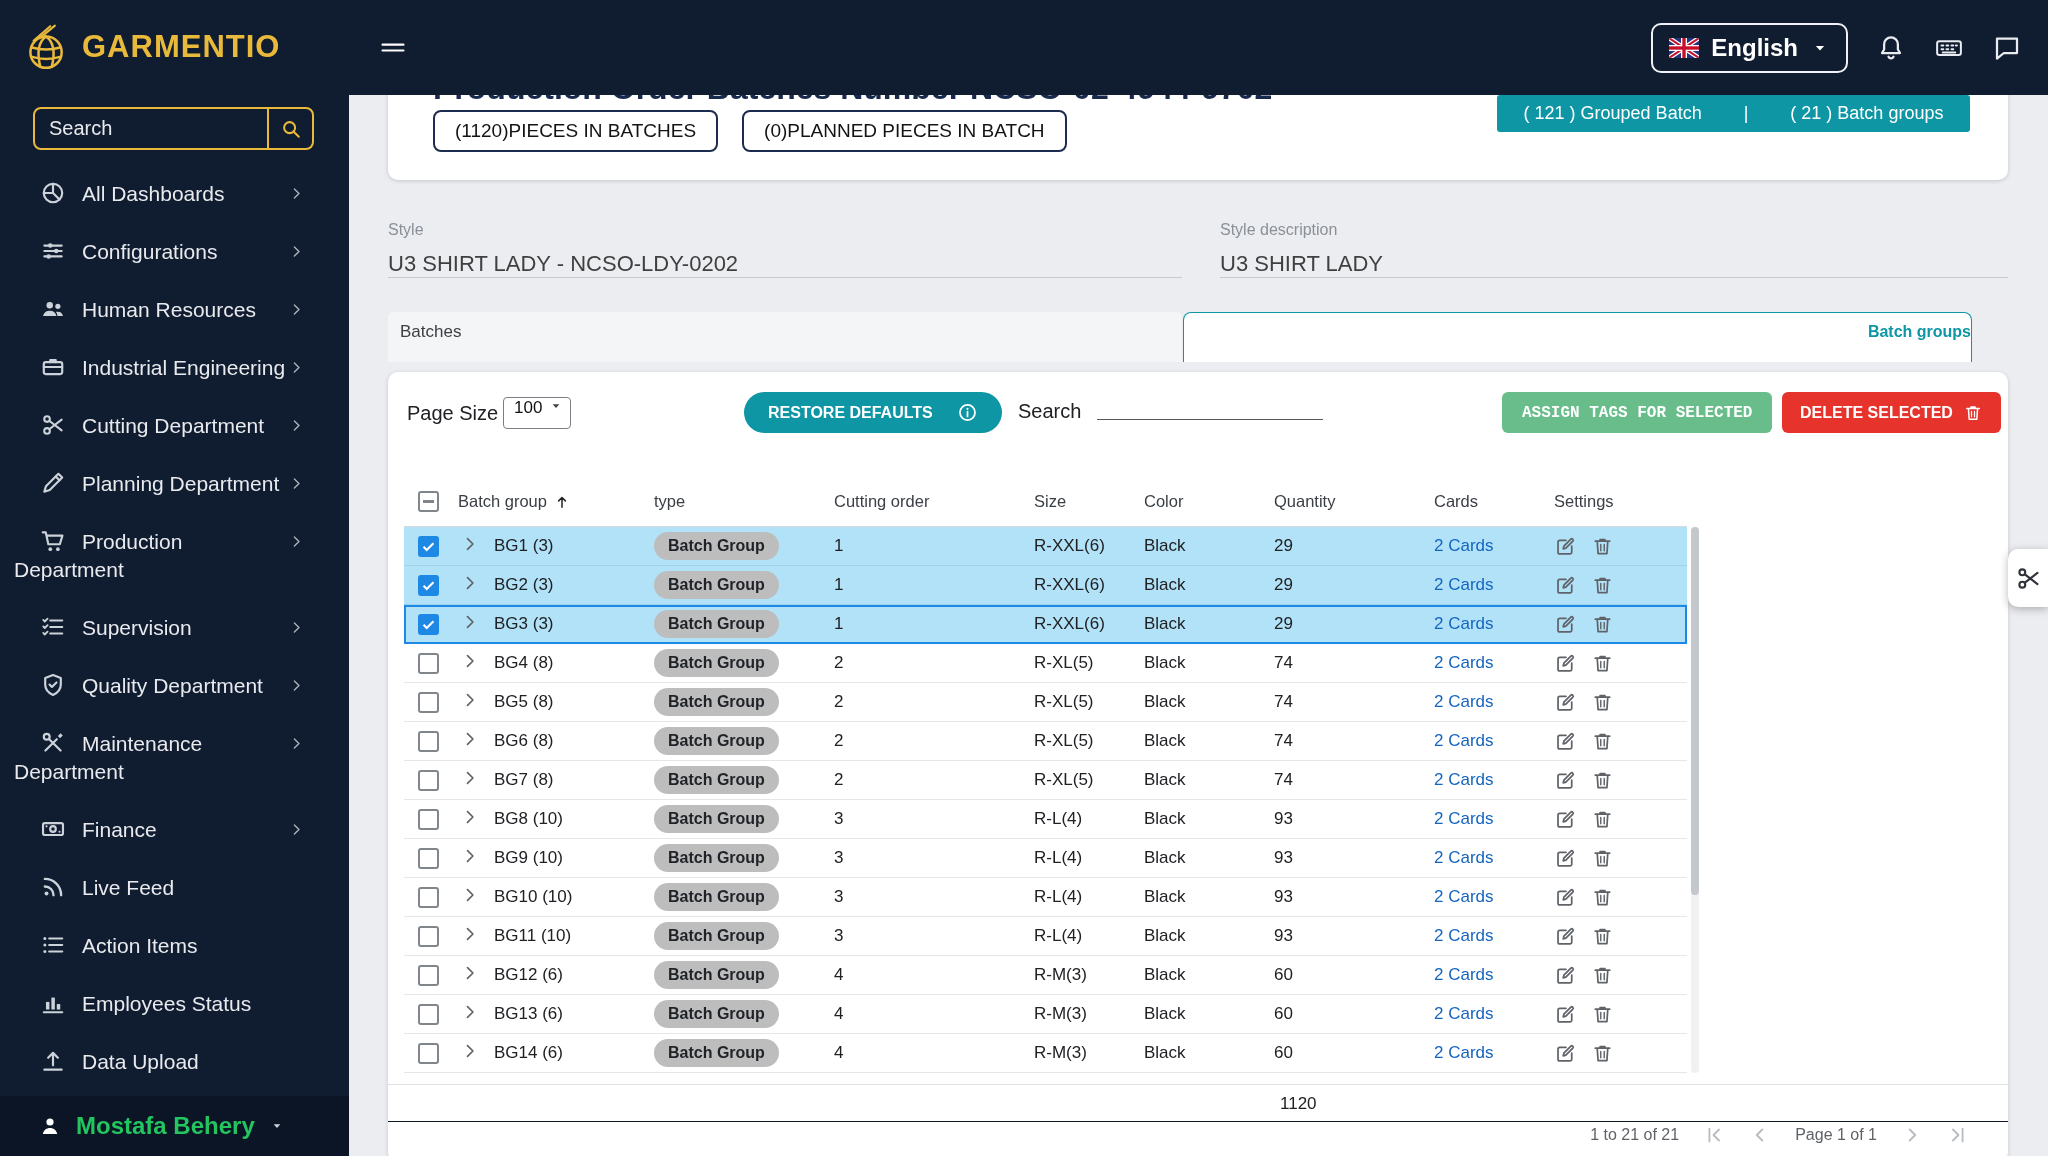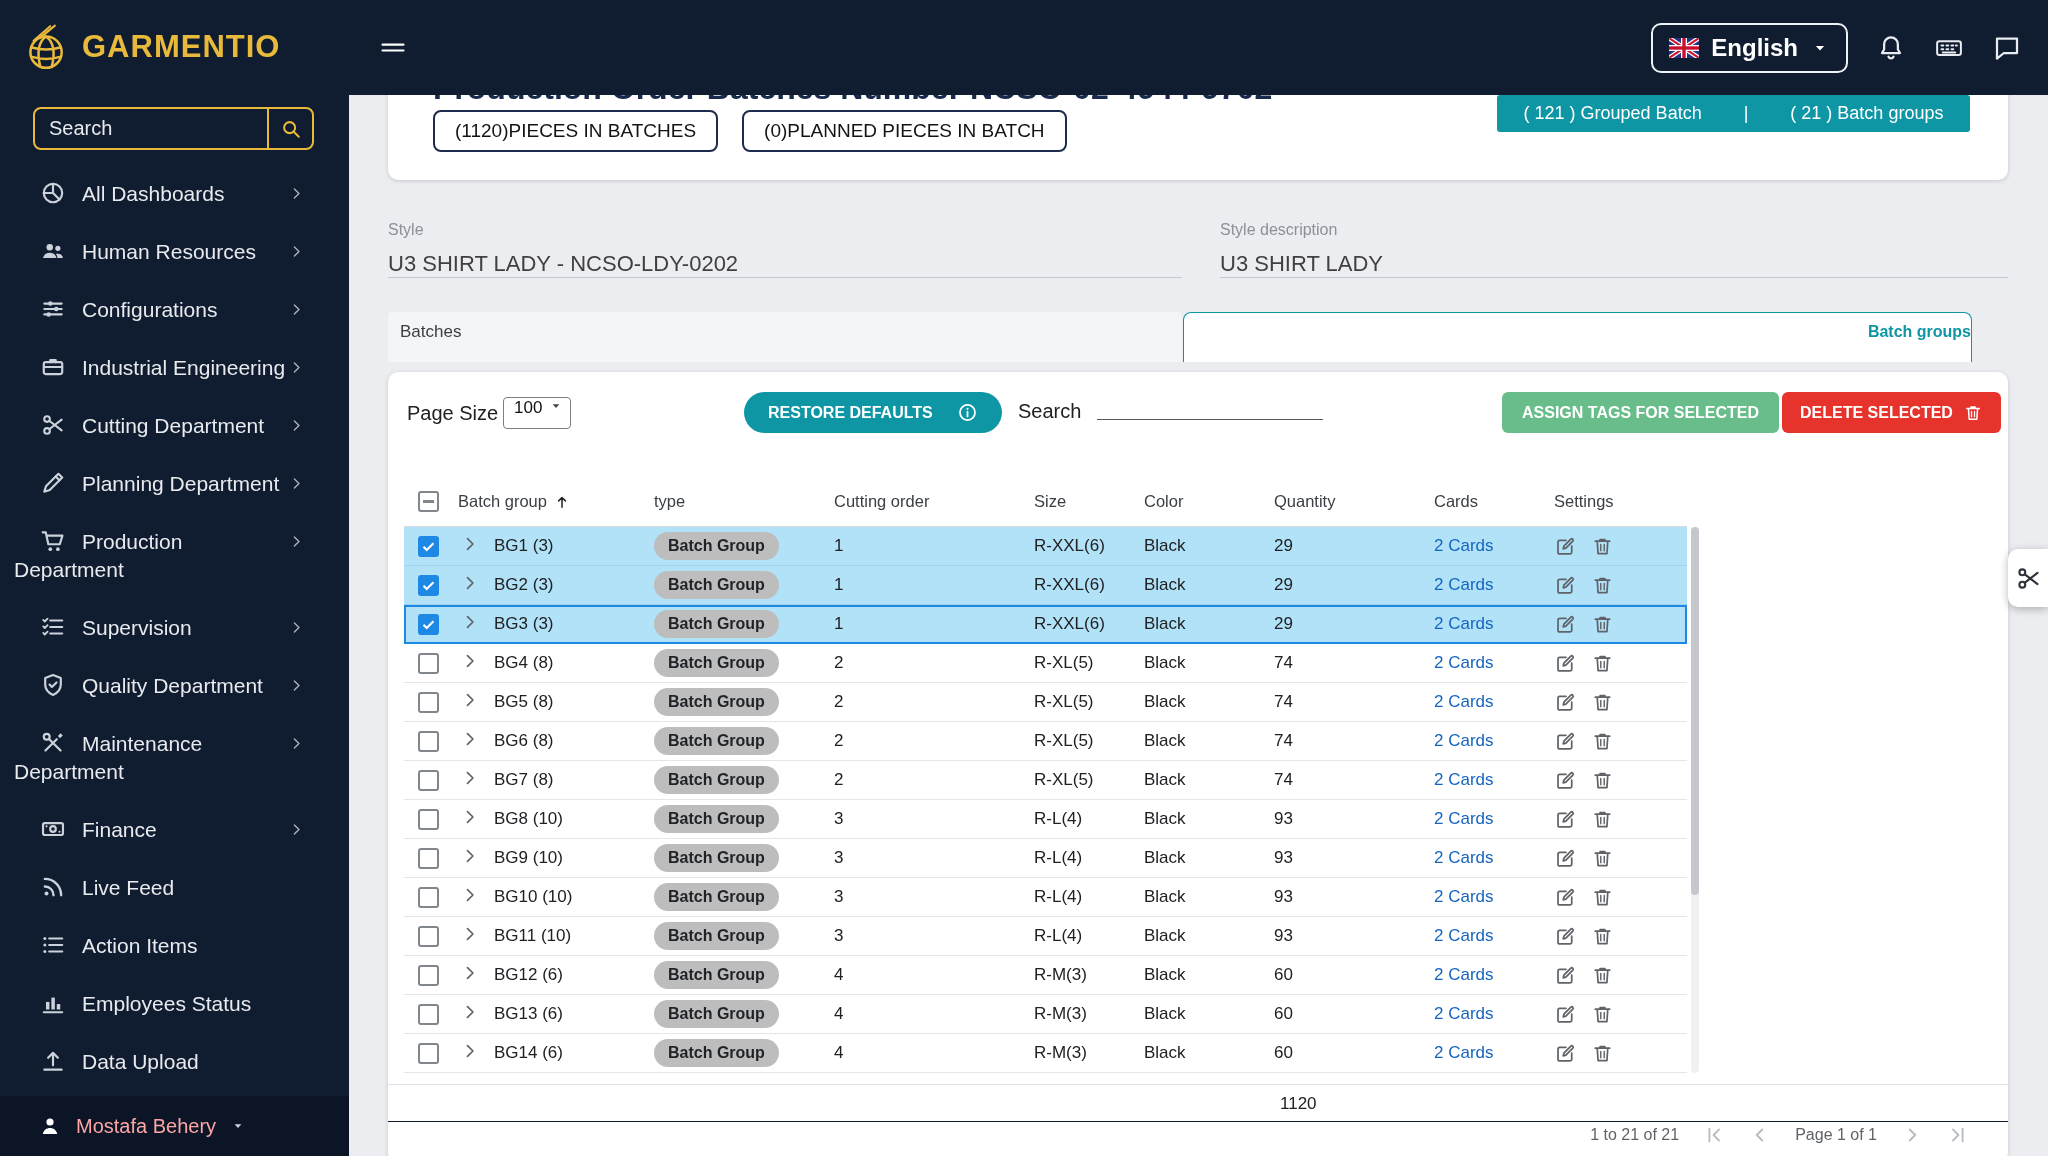--- a/index.html
+++ b/index.html
@@ -35,21 +35,21 @@
   .side-nav{position:absolute;left:0;top:165px;width:100%;}
   .nav-item{position:relative;padding:15px 44px 15px 14px;font-size:21px;color:#e8eaee;
     line-height:28px;cursor:pointer;}
   .nav-item .nav-icon{display:inline-block;width:26px;height:26px;vertical-align:-5px;
     margin:0 16px 0 26px;color:#ccd2da;}
   .nav-item .chev{position:absolute;right:44px;top:20px;width:17px;height:17px;color:#aab1ba;}
   .nav-item.two-line{padding-right:130px;}
   .user-bar{position:absolute;left:0;bottom:0;width:100%;height:60px;background:#0b1526;
     display:flex;align-items:center;padding-left:38px;gap:14px;cursor:pointer;}
   .user-ic{width:24px;height:24px;color:#fff;}
-  .user-name{font-size:20px;font-weight:normal;color:#fca5a5;}
+  .user-name{font-size:24px;font-weight:bold;color:#22c55e;}
   .user-caret{width:16px;height:16px;color:#cfd4da;}
 
   
   .main{position:absolute;left:349px;top:95px;right:0;bottom:0;background:#ecedf1;overflow:hidden;}
 
   .header-card{position:absolute;left:39px;top:-45px;width:1620px;height:130px;background:#fff;
     border-radius:10px;box-shadow:0 1px 4px rgba(0,0,0,.16);}
   .page-title{position:absolute;left:45px;top:20px;font-size:32px;font-weight:bold;color:#18294b;
     white-space:nowrap;}
   .hdr-buttons{position:absolute;left:45px;top:60px;display:flex;gap:24px;}
@@ -82,21 +82,21 @@
   .restore-btn{position:absolute;left:356px;top:20px;height:41px;padding:0 24px;background:#0e96a5;
     border-radius:21px;color:#fff;font-weight:bold;font-size:16px;display:flex;align-items:center;
     gap:24px;border:none;cursor:pointer;font-family:inherit;}
   .info-ic{width:21px;height:21px;color:#fff;}
   .tb-search-label{position:absolute;left:630px;top:28px;font-size:20px;color:#202124;}
   .tb-search-input{position:absolute;left:709px;top:12px;width:226px;height:36px;border:none;
     border-bottom:1px solid #55595e;background:transparent;font-size:18px;outline:none;
     font-family:inherit;color:#202124;}
   .assign-btn{position:absolute;left:1114px;top:20px;height:41px;padding:0 20px;background:#68bd8b;
     border-radius:6px;color:#fff;font-weight:bold;font-size:16px;border:none;cursor:pointer;
-    font-family:Liberation Sans, sans-serif;}
+    font-family:Liberation Mono, monospace;}
   .delete-btn{position:absolute;left:1394px;top:20px;height:41px;padding:0 18px;background:#e6342c;
     border-radius:6px;color:#fff;font-weight:bold;font-size:16px;border:none;cursor:pointer;
     display:flex;align-items:center;gap:10px;font-family:inherit;}
   .del-ic{width:20px;height:20px;color:#fff;}
 
   
   .tbl{position:absolute;left:16px;top:105px;width:1283px;}
   .trow{display:grid;grid-template-columns:44px 36px 160px 180px 200px 110px 130px 160px 120px 143px;
     align-items:center;height:39px;border-bottom:1px solid #e4e6e9;font-size:17px;color:#202124;}
   .trow.head{height:50px;font-size:16.5px;color:#3a3f45;border-bottom:1px solid #d7dade;}
@@ -207,36 +207,36 @@
     </div>
     <nav class="side-nav" id="side-nav">
         <div class="nav-item"><span class="nav-icon icon"><svg viewBox="0 0 24 24" fill="none" stroke="currentColor" stroke-width="2">
               <circle cx="12" cy="12" r="8.5"></circle>
               <path d="M12 3.5V12l6 6M3.5 12H12"></path>
             </svg></span><span class="nav-label">All Dashboards</span><span class="chev icon">
             <svg viewBox="0 0 24 24" fill="none" stroke="currentColor" stroke-width="2">
               <path d="M9 5.5l6.5 6.5L9 18.5"></path>
             </svg>
           </span></div>
+        <div class="nav-item"><span class="nav-icon icon"><svg viewBox="0 0 24 24" fill="none" stroke="currentColor" stroke-width="2">
+              <path d="M4 7h16M4 12h16M4 17h16"></path>
+              <circle cx="9.5" cy="7" r="2.1" fill="currentColor" stroke="none"></circle>
+              <circle cx="15" cy="12" r="2.1" fill="currentColor" stroke="none"></circle>
+              <circle cx="8" cy="17" r="2.1" fill="currentColor" stroke="none"></circle>
+            </svg></span><span class="nav-label">Configurations</span><span class="chev icon">
+            <svg viewBox="0 0 24 24" fill="none" stroke="currentColor" stroke-width="2">
+              <path d="M9 5.5l6.5 6.5L9 18.5"></path>
+            </svg>
+          </span></div>
         <div class="nav-item"><span class="nav-icon icon"><svg viewBox="0 0 24 24" fill="currentColor">
               <circle cx="9" cy="8.5" r="3"></circle>
               <circle cx="16.5" cy="9.5" r="2.4"></circle>
               <path d="M2.8 18.5c.7-3.2 3.1-4.8 6.2-4.8s5.5 1.6 6.2 4.8z"></path>
               <path d="M16 18.5h5.2c-.5-2.6-2.2-4-4.7-4-.7 0-1.3.1-1.9.3 1 1 1.4 2.2 1.4 3.7z"></path>
             </svg></span><span class="nav-label">Human Resources</span><span class="chev icon">
-            <svg viewBox="0 0 24 24" fill="none" stroke="currentColor" stroke-width="2">
-              <path d="M9 5.5l6.5 6.5L9 18.5"></path>
-            </svg>
-          </span></div>
-        <div class="nav-item"><span class="nav-icon icon"><svg viewBox="0 0 24 24" fill="none" stroke="currentColor" stroke-width="2">
-              <path d="M4 7h16M4 12h16M4 17h16"></path>
-              <circle cx="9.5" cy="7" r="2.1" fill="currentColor" stroke="none"></circle>
-              <circle cx="15" cy="12" r="2.1" fill="currentColor" stroke="none"></circle>
-              <circle cx="8" cy="17" r="2.1" fill="currentColor" stroke="none"></circle>
-            </svg></span><span class="nav-label">Configurations</span><span class="chev icon">
             <svg viewBox="0 0 24 24" fill="none" stroke="currentColor" stroke-width="2">
               <path d="M9 5.5l6.5 6.5L9 18.5"></path>
             </svg>
           </span></div>
         <div class="nav-item"><span class="nav-icon icon"><svg viewBox="0 0 24 24" fill="none" stroke="currentColor" stroke-width="2">
               <rect x="3.5" y="7.5" width="17" height="11" rx="1.8"></rect>
               <path d="M9.5 7.5v-2h5v2M3.5 12h17"></path>
             </svg></span><span class="nav-label">Industrial Engineering</span><span class="chev icon">
             <svg viewBox="0 0 24 24" fill="none" stroke="currentColor" stroke-width="2">
               <path d="M9 5.5l6.5 6.5L9 18.5"></path>

